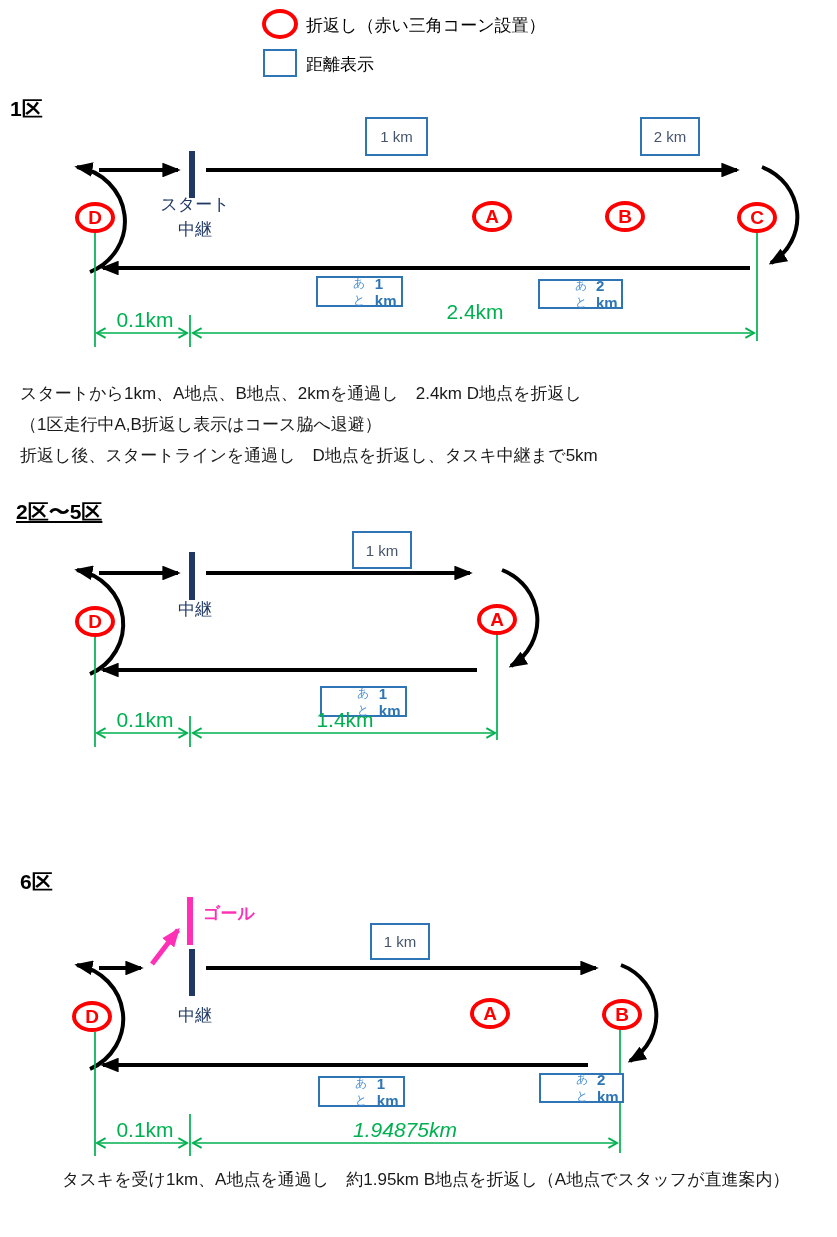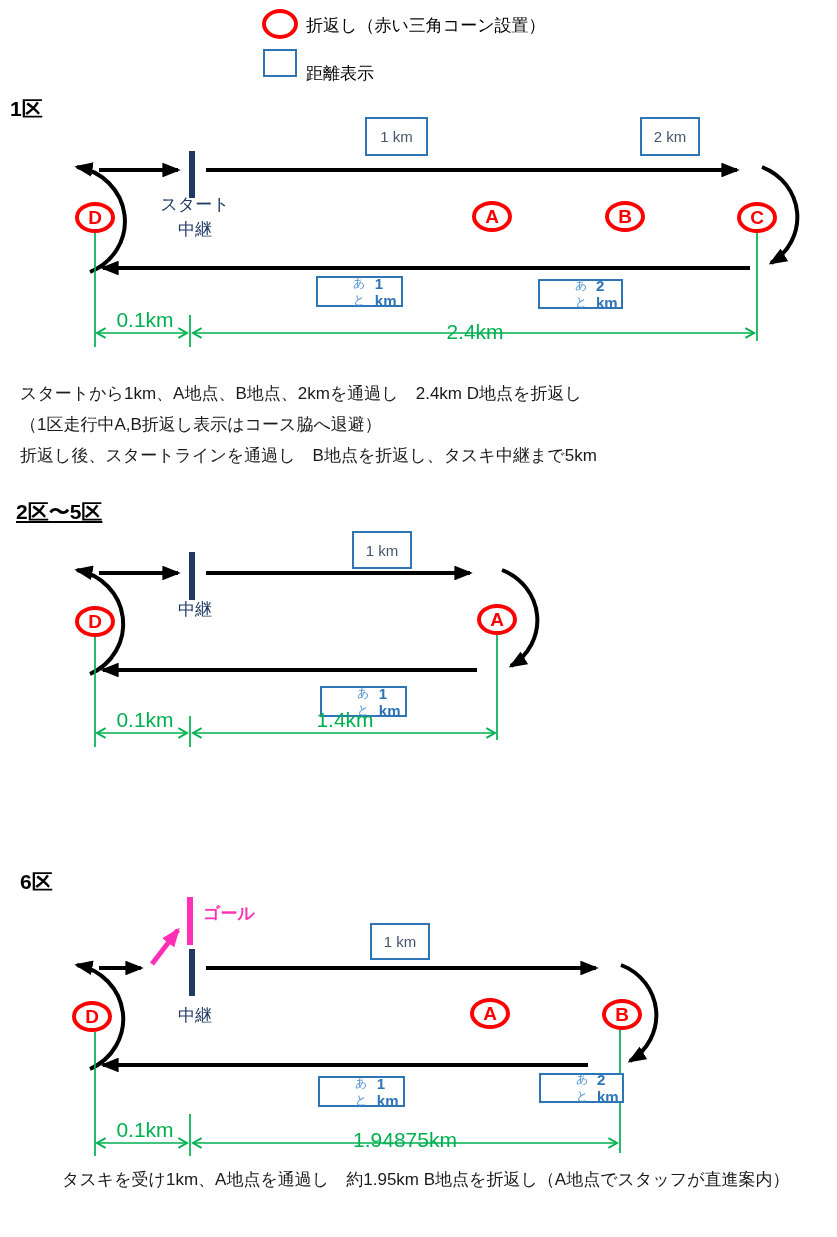--- a/index.html
+++ b/index.html
@@ -59,21 +59,21 @@
       <marker id="mG" viewBox="0 0 12 12" refX="9" refY="6" markerWidth="13" markerHeight="13" markerUnits="userSpaceOnUse" orient="auto-start-reverse">
         <path d="M2,1.5 L10,6 L2,10.5" fill="none" stroke="#00B050" stroke-width="1.7"></path>
       </marker>
     </defs>
   </svg>
 
   <div class="abs" style="left:0;top:0;width:837px;height:90px;">
     <span class="legend-circle" style="left:262px;top:9px;"></span>
     <span class="legend-text" style="left:306px;top:14px;">折返し（赤い三角コーン設置）</span>
     <span class="legend-rect" style="left:263px;top:49px;"></span>
-    <span class="legend-text" style="left:306px;top:62px;">距離表示</span>
+    <span class="legend-text" style="left:306px;top:53px;">距離表示</span>
   </div>
 
   <div class="sec" style="top:95px;height:270px;">
     <svg width="837" height="270" viewBox="0 0 837 270">
       <path d="M 90 177 A 57 55 0 0 0 77 72" fill="none" stroke="#000" stroke-width="4" marker-end="url(#mB)"></path>
       <line x1="99" y1="75" x2="178" y2="75" stroke="#000" stroke-width="4" marker-end="url(#mB)"></line>
       <line x1="192" y1="56" x2="192" y2="103" stroke="#1F3864" stroke-width="6"></line>
       <line x1="206" y1="75" x2="737" y2="75" stroke="#000" stroke-width="4" marker-end="url(#mB)"></line>
       <path d="M 762 72 A 56 54 0 0 1 771 168" fill="none" stroke="#000" stroke-width="4" marker-end="url(#mB)"></path>
       <line x1="750" y1="173" x2="103" y2="173" stroke="#000" stroke-width="4" marker-end="url(#mB)"></line>
@@ -100,27 +100,27 @@
     <span class="pt" style="left:737px;top:107px;">C</span>
     <div class="atobox" style="left:316px;top:181px;width:87px;height:31px;">
       <span class="pre">あと</span>
         <span class="val">1 km</span>
     </div>
     <div class="atobox" style="left:538px;top:184px;width:85px;height:30px;">
       <span class="pre">あと</span>
         <span class="val">2 km</span>
     </div>
     <span class="dimlab" style="left:101px;top:213px;width:88px;">0.1km</span>
-    <span class="dimlab" style="left:425px;top:225px;width:100px;">2.4km</span>
+    <span class="dimlab" style="left:425px;top:205px;width:100px;">2.4km</span>
   </div>
 
   <div class="notes" style="top:378px;">
     <p>スタートから1km、A地点、B地点、2kmを通過し　2.4km D地点を折返し</p>
     <p>（1区走行中A,B折返し表示はコース脇へ退避）</p>
-    <p>折返し後、スタートラインを通過し　B地点を折返し、タスキ中継まで5km</p>
+    <p>折返し後、スタートラインを通過し　D地点を折返し、タスキ中継まで5km</p>
   </div>
 
   <div class="sec" style="top:490px;height:280px;">
     <svg width="837" height="280" viewBox="0 0 837 280">
       <path d="M 90 184 A 57 55 0 0 0 77 80" fill="none" stroke="#000" stroke-width="4" marker-end="url(#mB)"></path>
       <line x1="99" y1="83" x2="178" y2="83" stroke="#000" stroke-width="4" marker-end="url(#mB)"></line>
       <line x1="192" y1="62" x2="192" y2="110" stroke="#1F3864" stroke-width="6"></line>
       <line x1="206" y1="83" x2="470" y2="83" stroke="#000" stroke-width="4" marker-end="url(#mB)"></line>
       <path d="M 502 80 A 56 54 0 0 1 511 176" fill="none" stroke="#000" stroke-width="4" marker-end="url(#mB)"></path>
       <line x1="477" y1="180" x2="103" y2="180" stroke="#000" stroke-width="4" marker-end="url(#mB)"></line>
@@ -177,20 +177,20 @@
     <span class="pt" style="left:602px;top:139px;">B</span>
     <div class="atobox" style="left:318px;top:216px;width:87px;height:31px;">
       <span class="pre">あと</span>
         <span class="val">1 km</span>
     </div>
     <div class="atobox" style="left:539px;top:213px;width:85px;height:30px;">
       <span class="pre">あと</span>
         <span class="val">2 km</span>
     </div>
     <span class="dimlab" style="left:103px;top:258px;width:84px;">0.1km</span>
-    <span class="dimlab" style="left:325px;top:268px;width:160px;">1.94875km</span>
+    <span class="dimlab" style="left:325px;top:258px;width:160px;font-style:italic;">1.94875km</span>
   </div>
 
   <div class="notes" style="top:1164px;margin-left:42px;">
     <p>タスキを受け1km、A地点を通過し　約1.95km B地点を折返し（A地点でスタッフが直進案内）</p>
   </div>
 
 </div>
 
 </body></html>

